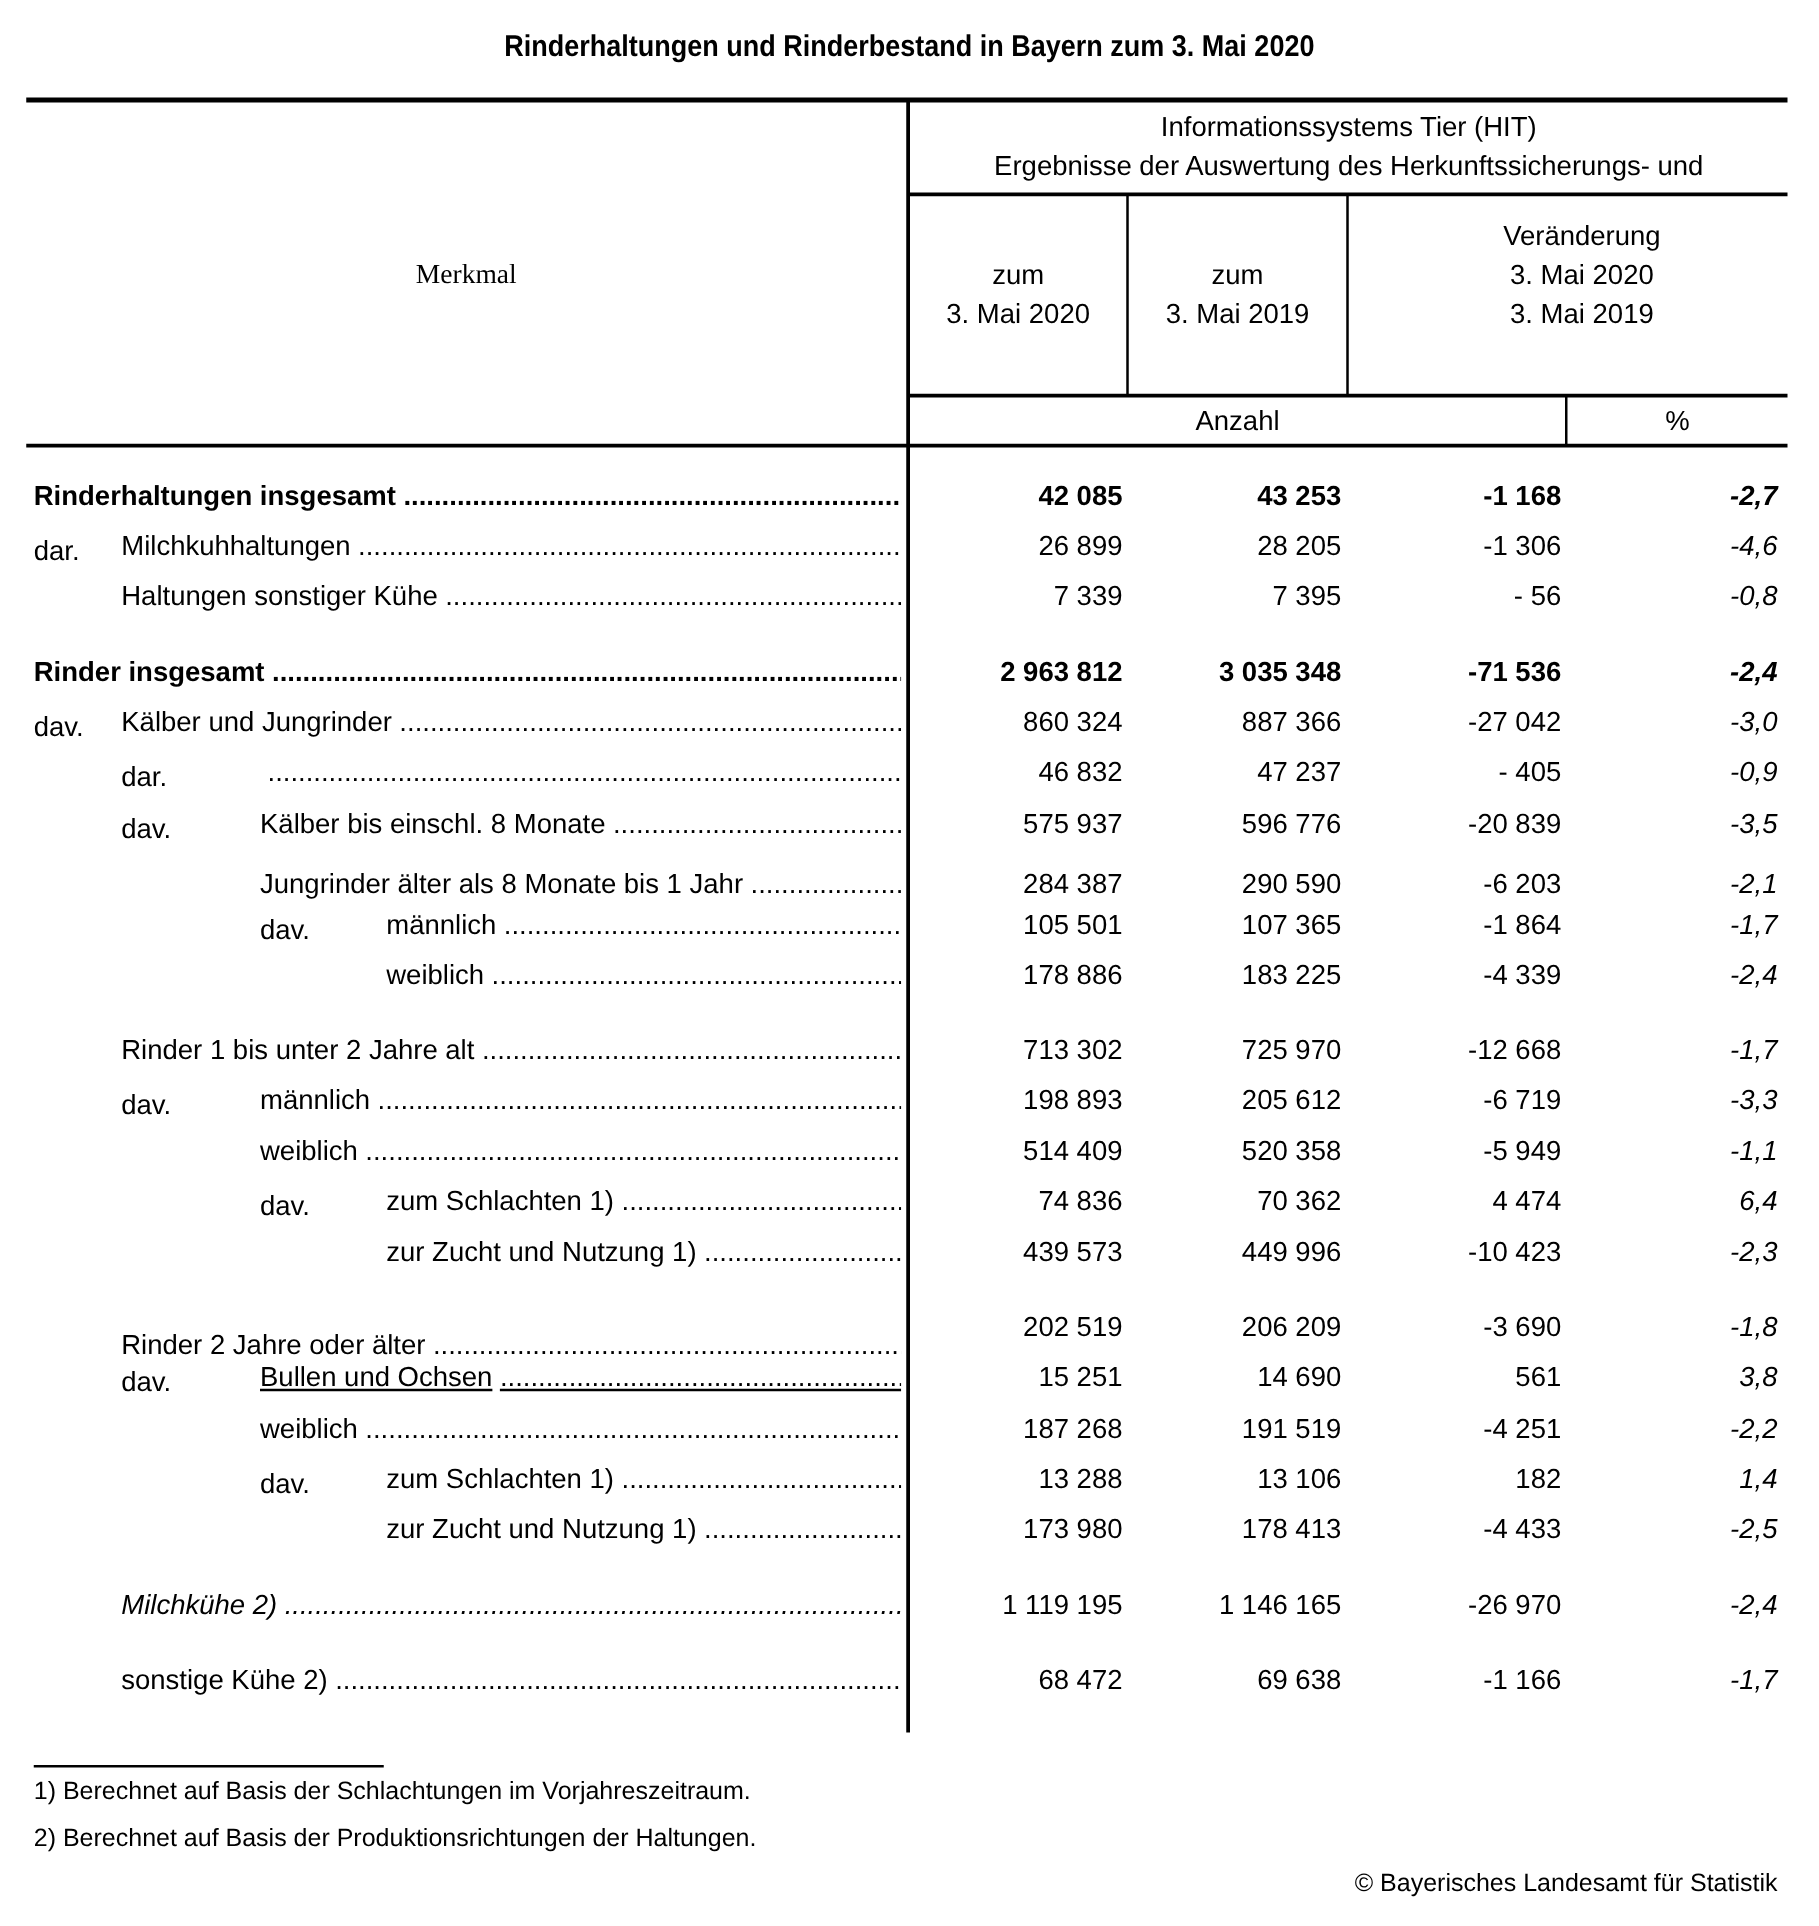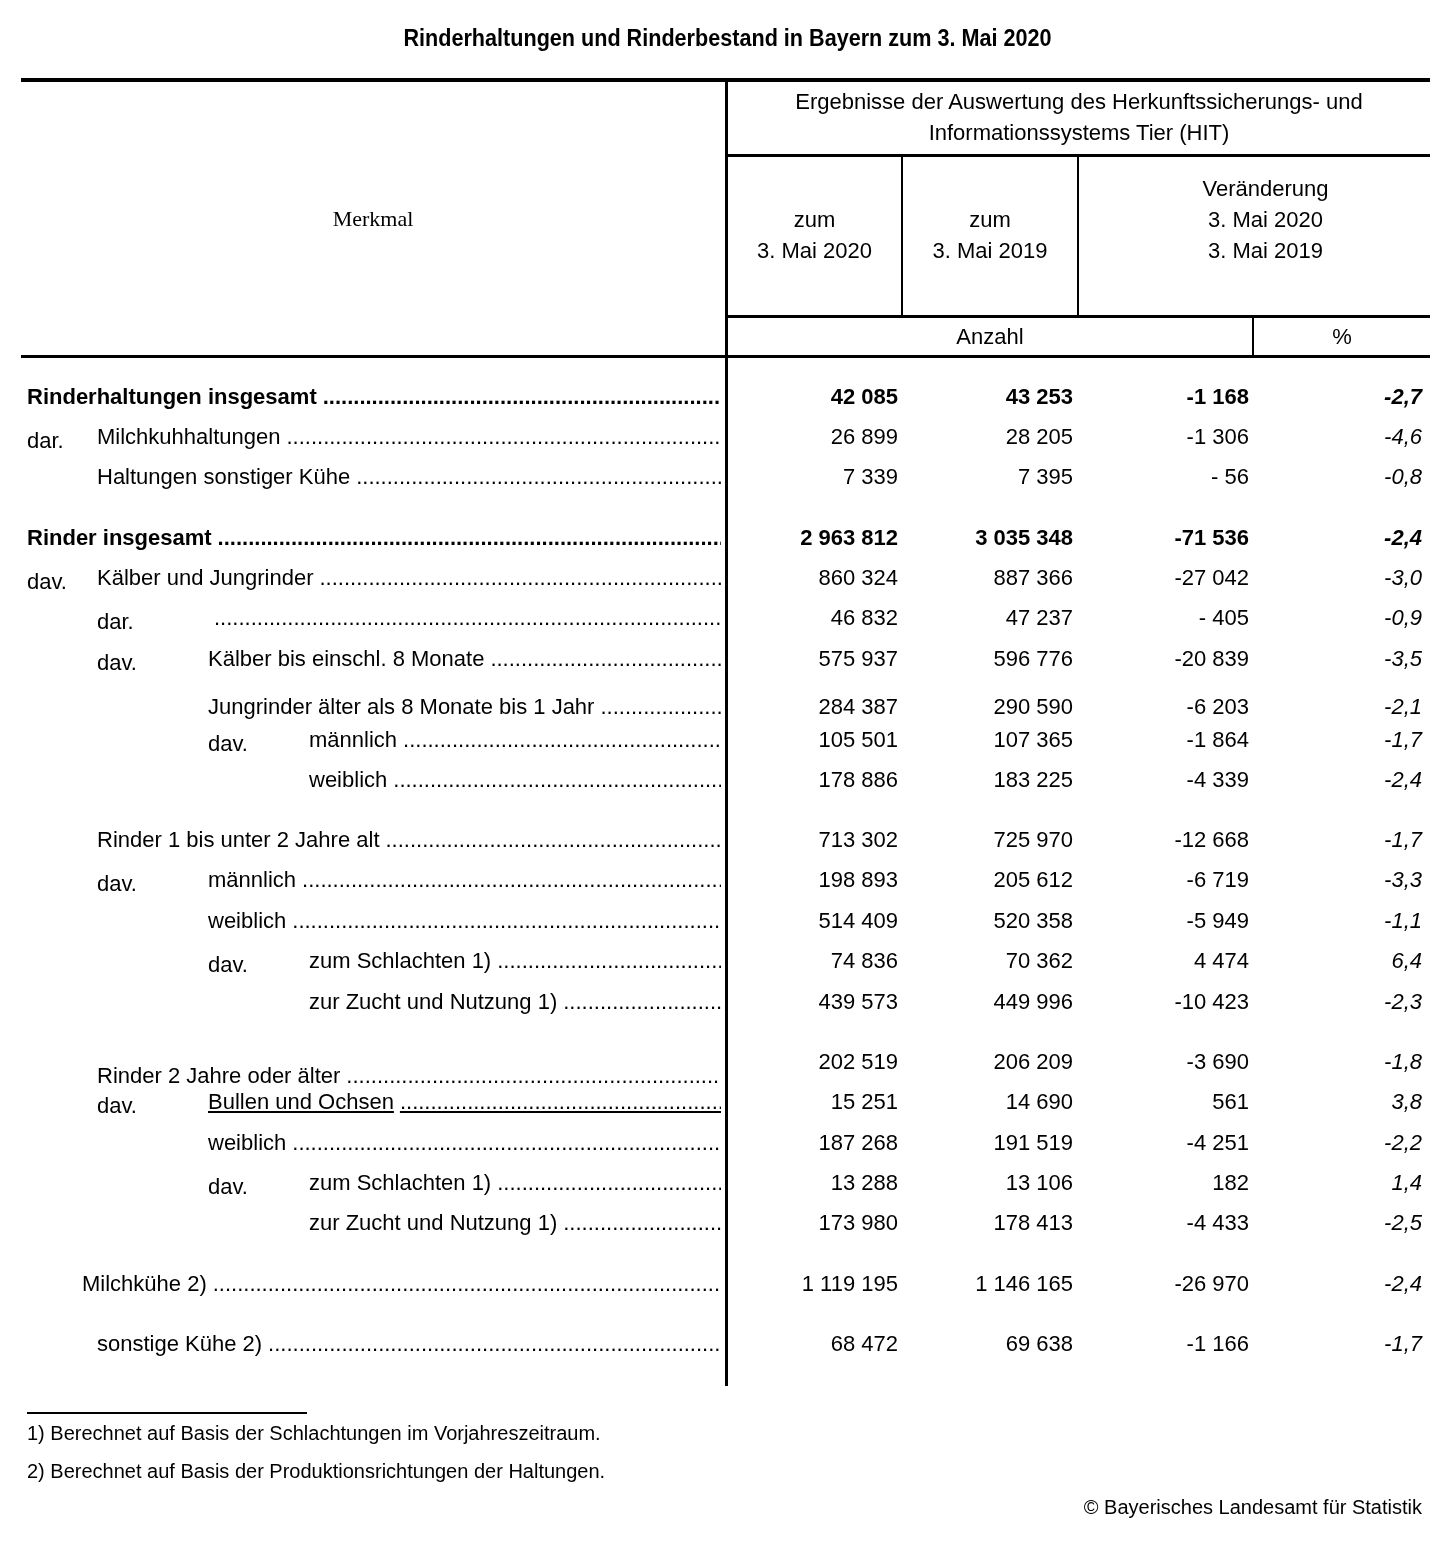--- a/index.html
+++ b/index.html
@@ -32,22 +32,22 @@
 <div class="hline" style="left:727px; top:154px; width:703px; height:3px;"></div>
 <div class="hline" style="left:727px; top:315px; width:703px; height:3px;"></div>
 <div class="hline" style="left:21px; top:355px; width:1409px; height:3px;"></div>
 <div class="vline" style="left:725px; top:80px; width:3px; height:1306px;"></div>
 <div class="vline" style="left:901px; top:156px; width:2px; height:160px;"></div>
 <div class="vline" style="left:1077px; top:156px; width:2px; height:160px;"></div>
 <div class="vline" style="left:1252px; top:317px; width:2px; height:40px;"></div>
 
 <div class="hdr" style="left:21px; width:704px; top:203px;font-family:Liberation Serif, serif;">Merkmal</div>
 <div class="hdr" style="left:728px; width:702px; top:86px;">
+  <div>Informationssystems Tier (HIT)</div>
   <div>Ergebnisse der Auswertung des Herkunftssicherungs- und</div>
-  <div>Informationssystems Tier (HIT)</div>
 </div>
 <div class="hdr" style="left:728px; width:173px; top:204px;">
   <div>zum</div>
   <div>3. Mai 2020</div>
 </div>
 <div class="hdr" style="left:903px; width:174px; top:204px;">
   <div>zum</div>
   <div>3. Mai 2019</div>
 </div>
 <div class="hdr" style="left:1079px; width:351px; top:173px;padding-left:11px;">
@@ -261,21 +261,21 @@
       <div class="labelwrap" style="left: 309px;">
         <span class="t">zur Zucht und Nutzung 1)</span>
         <span class="d">............................................................................................................................................................................................................................................................................................................</span>
       </div>
       <span class="num c1">173 980</span>
       <span class="num c2">178 413</span>
       <span class="num c3">-4 433</span>
       <span class="num c4 pct">-2,5</span>
     </div>
     <div class="row" style="top: 1271px;">
-      <div class="labelwrap" style="left: 82px;">
+      <div class="labelwrap" style="left: 97px; font-style: italic;">
         <span class="t">Milchkühe 2)</span>
         <span class="d">............................................................................................................................................................................................................................................................................................................</span>
       </div>
       <span class="num c1">1 119 195</span>
       <span class="num c2">1 146 165</span>
       <span class="num c3">-26 970</span>
       <span class="num c4 pct">-2,4</span>
     </div>
     <div class="row" style="top: 1331px;">
       <div class="labelwrap" style="left: 97px;">

